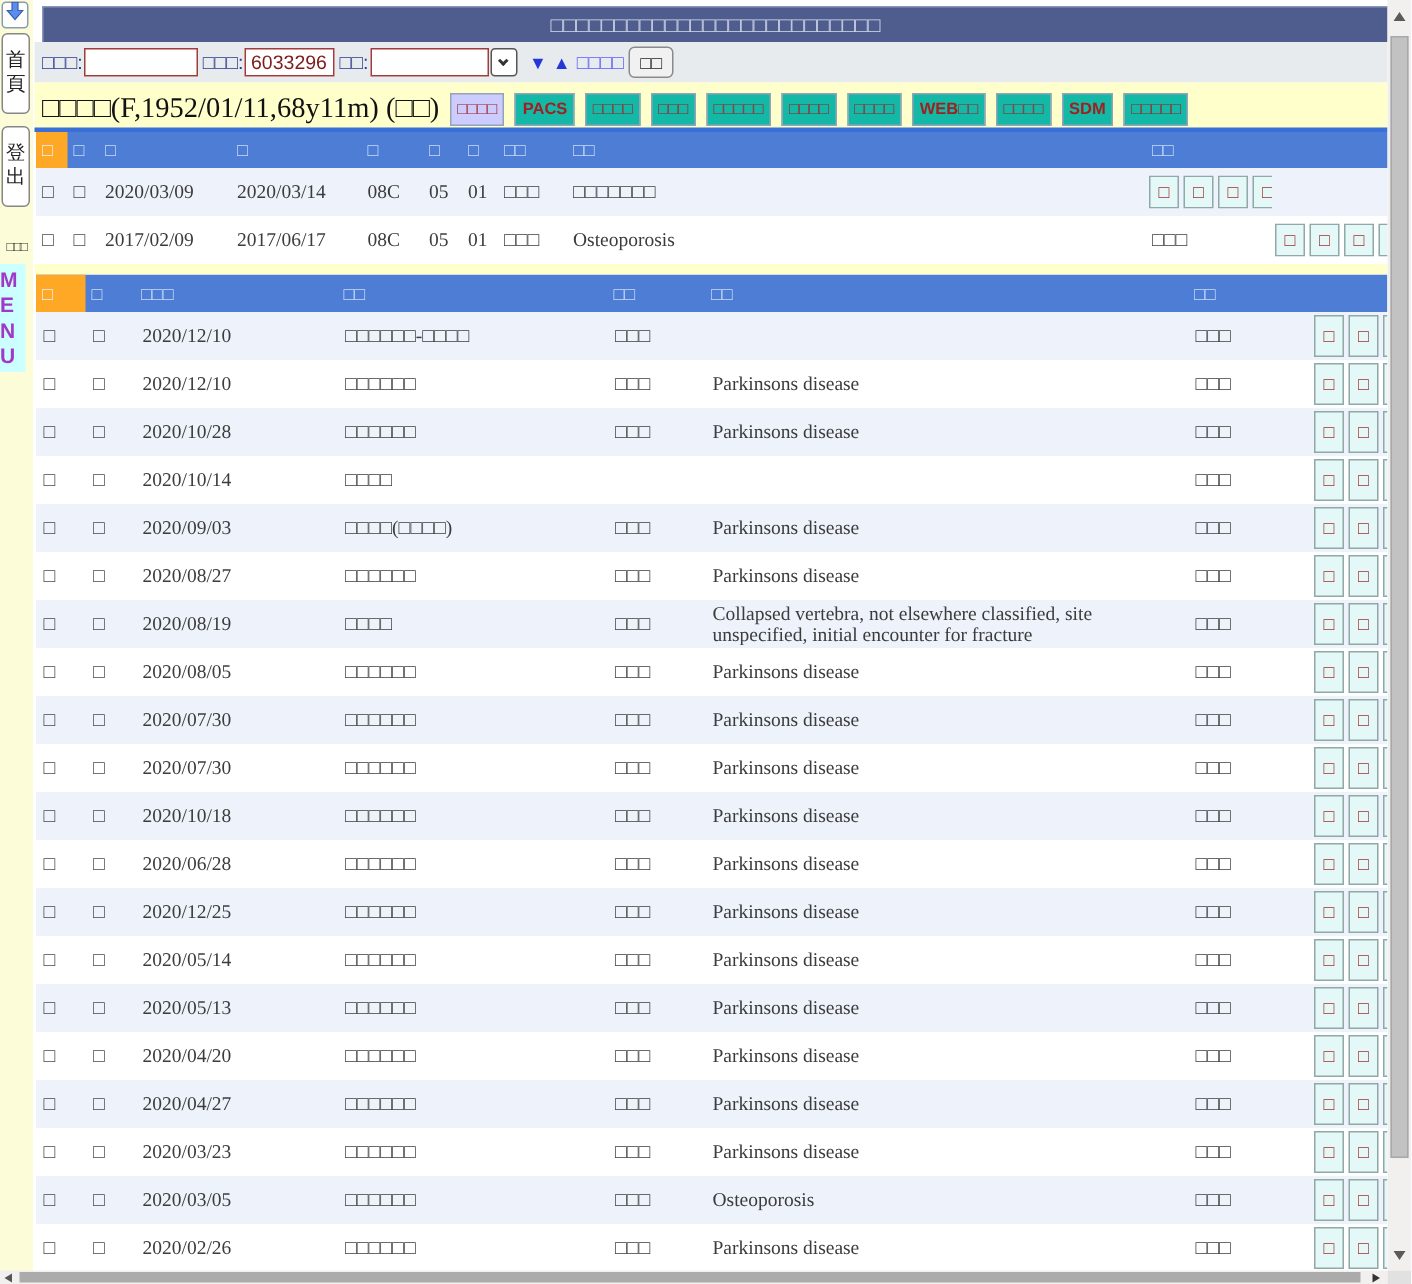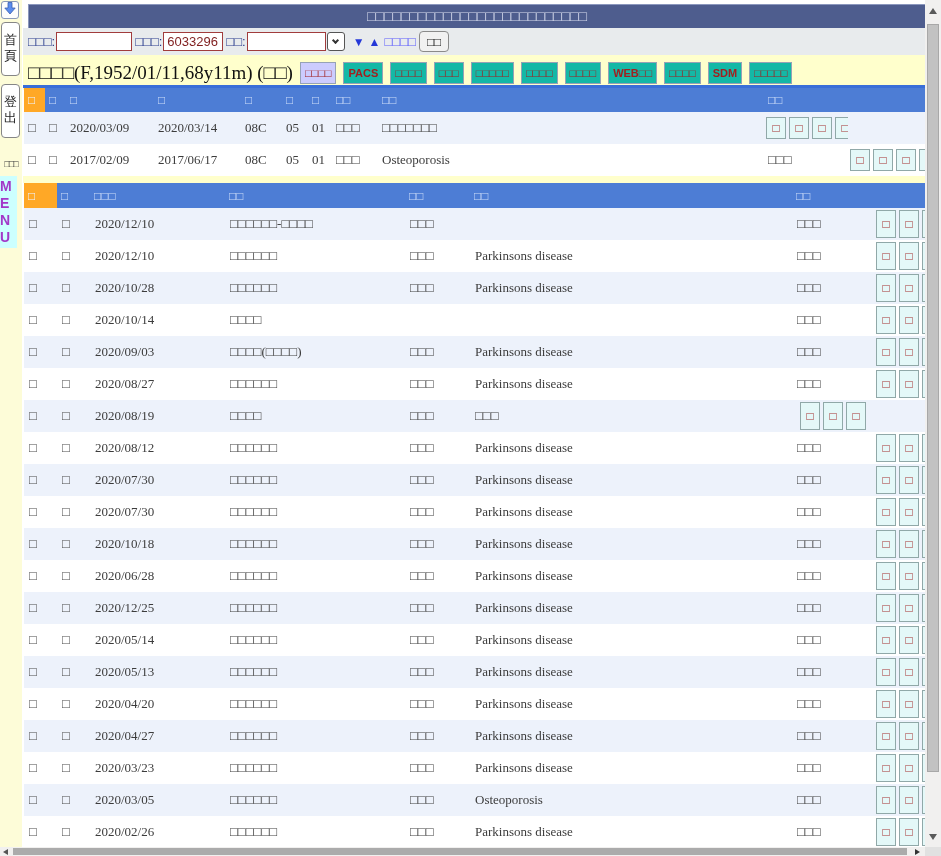--- a/index.html
+++ b/index.html
@@ -317,32 +317,33 @@
           <span class="rbtn">□</span>
         </div>
       </div>
 
       <div class="t2grid trow">
         <div class="mark">□</div>
         <div class="mark">□</div>
         <div>2020/08/19</div>
         <div>□□□□</div>
         <div>□□□</div>
-        <div>□□□</div>
-        <div class="btncell">
-          <span class="rbtn">□</span>
-          <span class="rbtn">□</span>
-          <span class="rbtn">□</span>
-        </div>
-      </div>
-
-      <div class="t2grid trow">
-        <div class="mark">□</div>
-        <div class="mark">□</div>
-        <div>2020/08/12</div>
+        <div>Collapsed vertebra, not elsewhere classified, site unspecified, initial encounter for fracture</div>
+        <div>□□□</div>
+        <div class="btncell">
+          <span class="rbtn">□</span>
+          <span class="rbtn">□</span>
+          <span class="rbtn">□</span>
+        </div>
+      </div>
+
+      <div class="t2grid trow">
+        <div class="mark">□</div>
+        <div class="mark">□</div>
+        <div>2020/08/05</div>
         <div>□□□□□□</div>
         <div>□□□</div>
         <div>Parkinsons disease</div>
         <div>□□□</div>
         <div class="btncell">
           <span class="rbtn">□</span>
           <span class="rbtn">□</span>
           <span class="rbtn">□</span>
         </div>
       </div>

